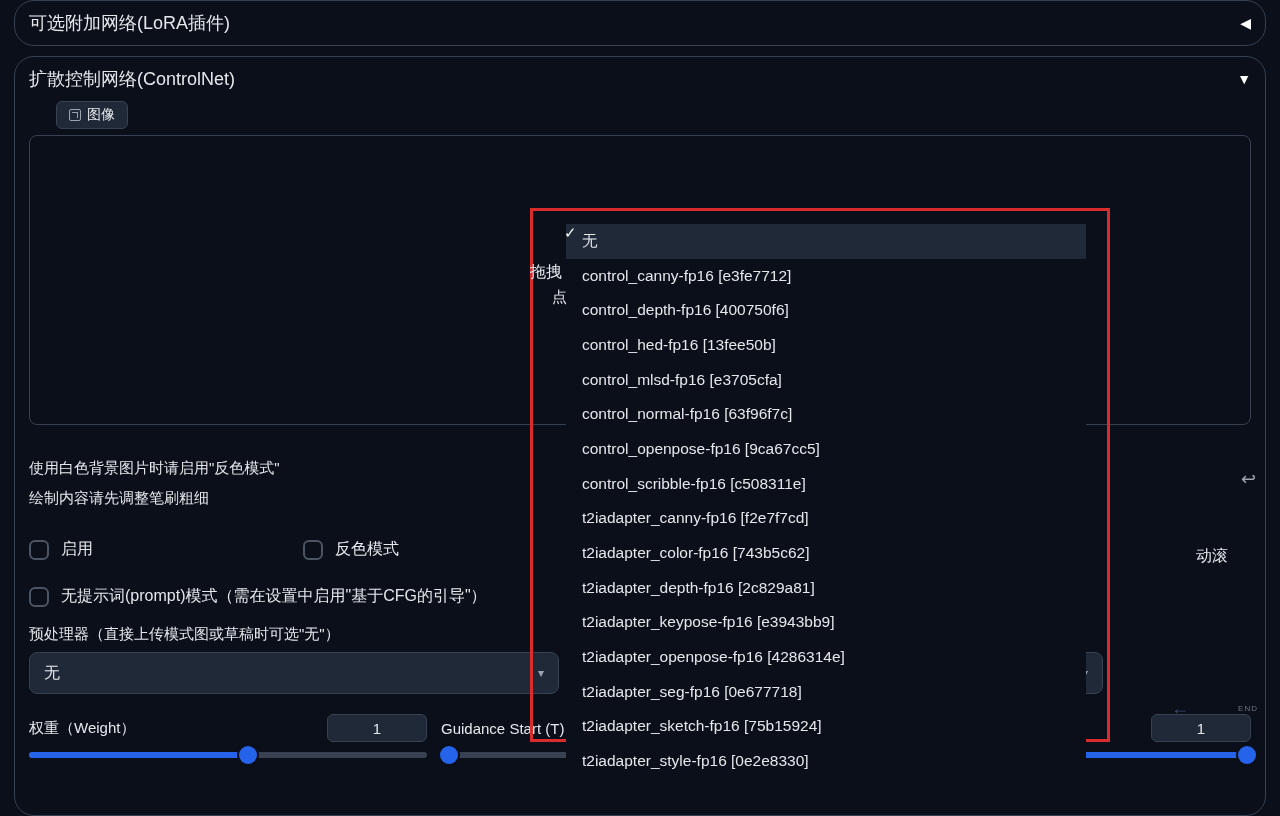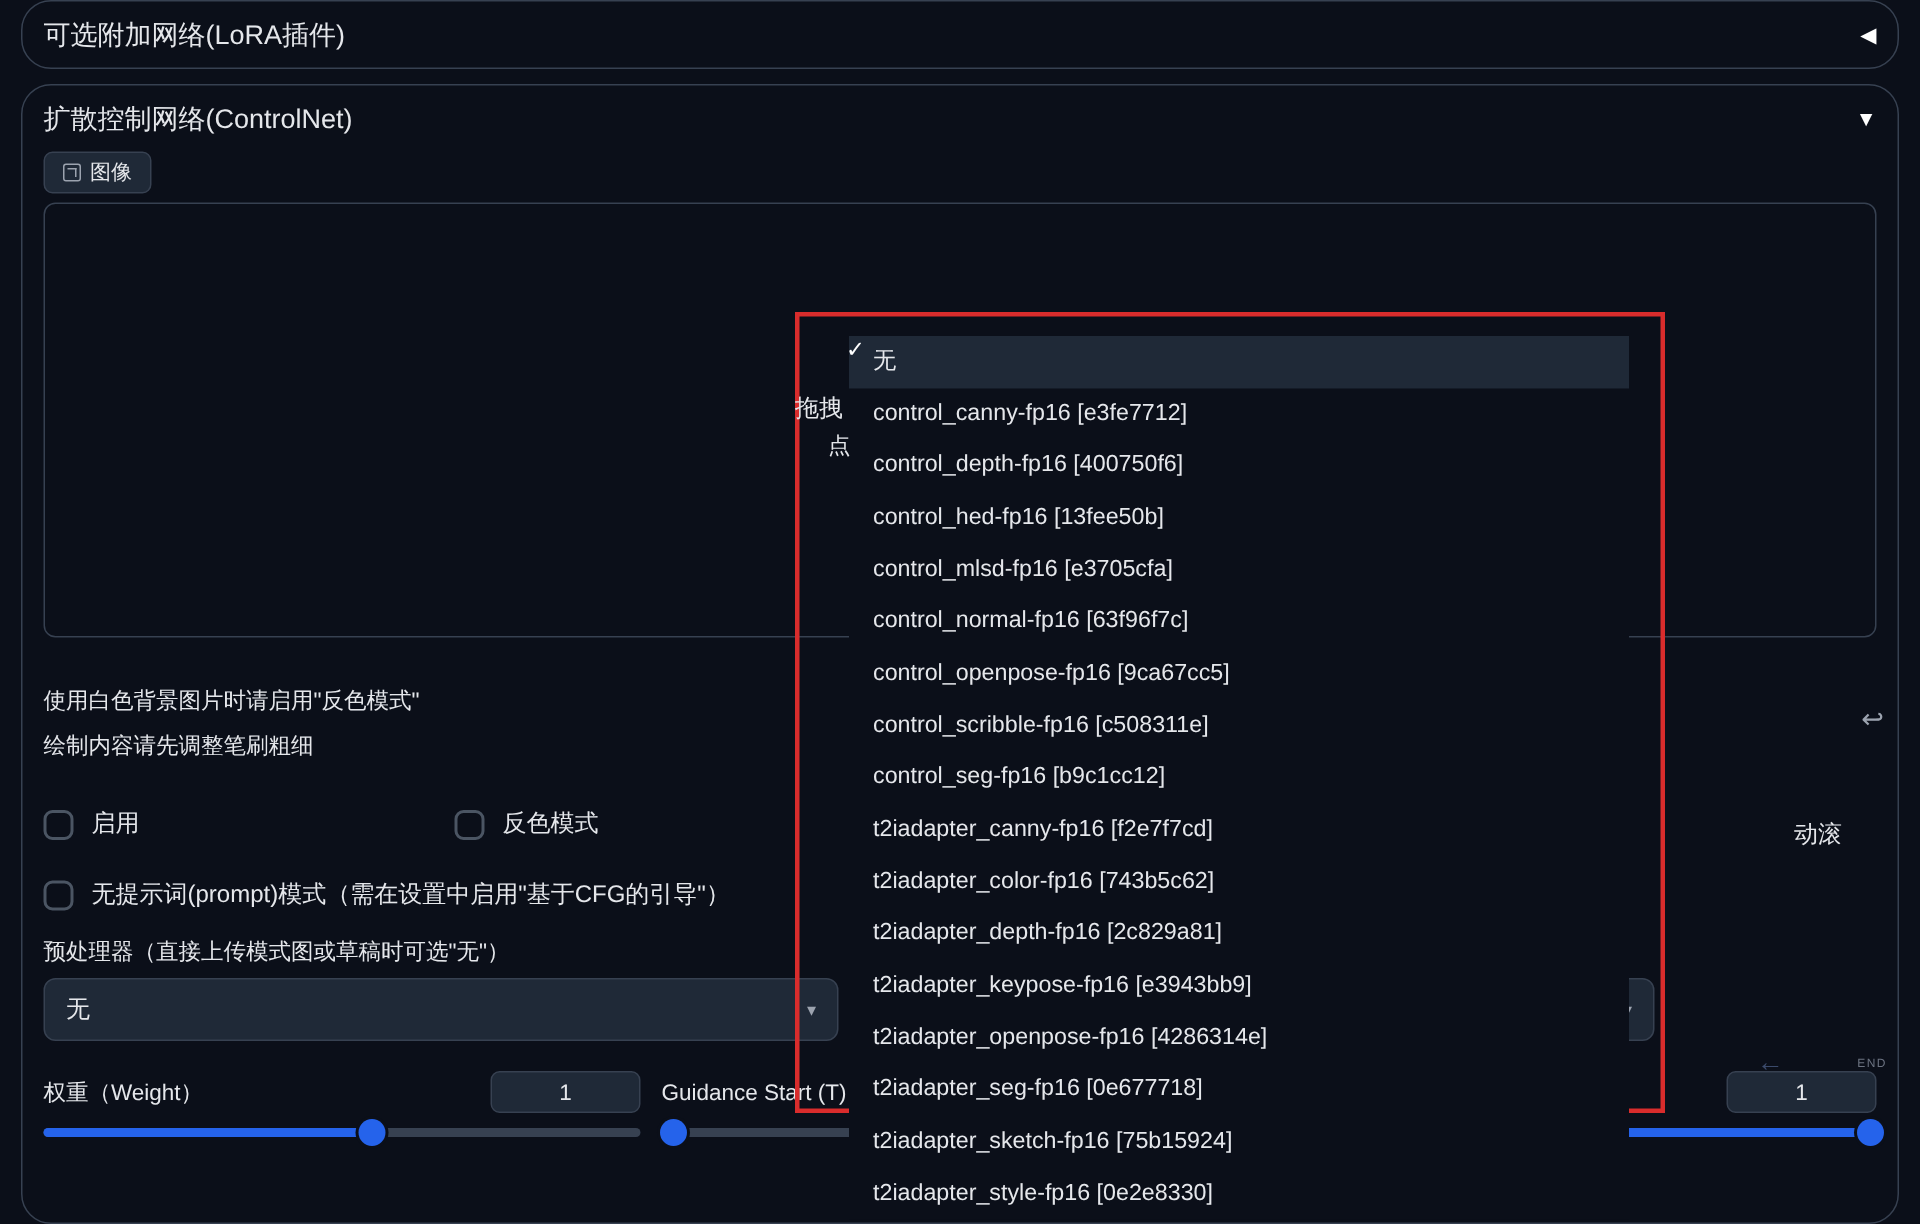--- a/index.html
+++ b/index.html
@@ -31,20 +31,21 @@
   .image-tab {
     display: inline-flex;
     align-items: center;
     gap: 6px;
     background: #1f2937;
     border: 1px solid #374151;
     border-radius: 6px;
     padding: 4px 12px;
     margin-top: 10px;
     font-size: 14px;
+    margin-left: 27px;
   }
   .dropzone {
     border: 1px solid #374151;
     border-radius: 8px;
     margin-top: 6px;
     height: 290px;
     position: relative;
     color: #9ca3af;
     font-size: 14px;
   }
@@ -214,21 +215,20 @@
     <span class="dd-check">✓</span>
     <div class="dd-item sel">无</div>
   </div>
   <div class="dd-item">control_canny-fp16 [e3fe7712]</div>
   <div class="dd-item">control_depth-fp16 [400750f6]</div>
   <div class="dd-item">control_hed-fp16 [13fee50b]</div>
   <div class="dd-item">control_mlsd-fp16 [e3705cfa]</div>
   <div class="dd-item">control_normal-fp16 [63f96f7c]</div>
   <div class="dd-item">control_openpose-fp16 [9ca67cc5]</div>
   <div class="dd-item">control_scribble-fp16 [c508311e]</div>
-  <div class="dd-item">control_seg-fp16 [b9c1cc12]</div>
   <div class="dd-item">t2iadapter_canny-fp16 [f2e7f7cd]</div>
   <div class="dd-item">t2iadapter_color-fp16 [743b5c62]</div>
   <div class="dd-item">t2iadapter_depth-fp16 [2c829a81]</div>
   <div class="dd-item">t2iadapter_keypose-fp16 [e3943bb9]</div>
   <div class="dd-item">t2iadapter_openpose-fp16 [4286314e]</div>
   <div class="dd-item">t2iadapter_seg-fp16 [0e677718]</div>
   <div class="dd-item">t2iadapter_sketch-fp16 [75b15924]</div>
   <div class="dd-item">t2iadapter_style-fp16 [0e2e8330]</div>
 </div>
 

